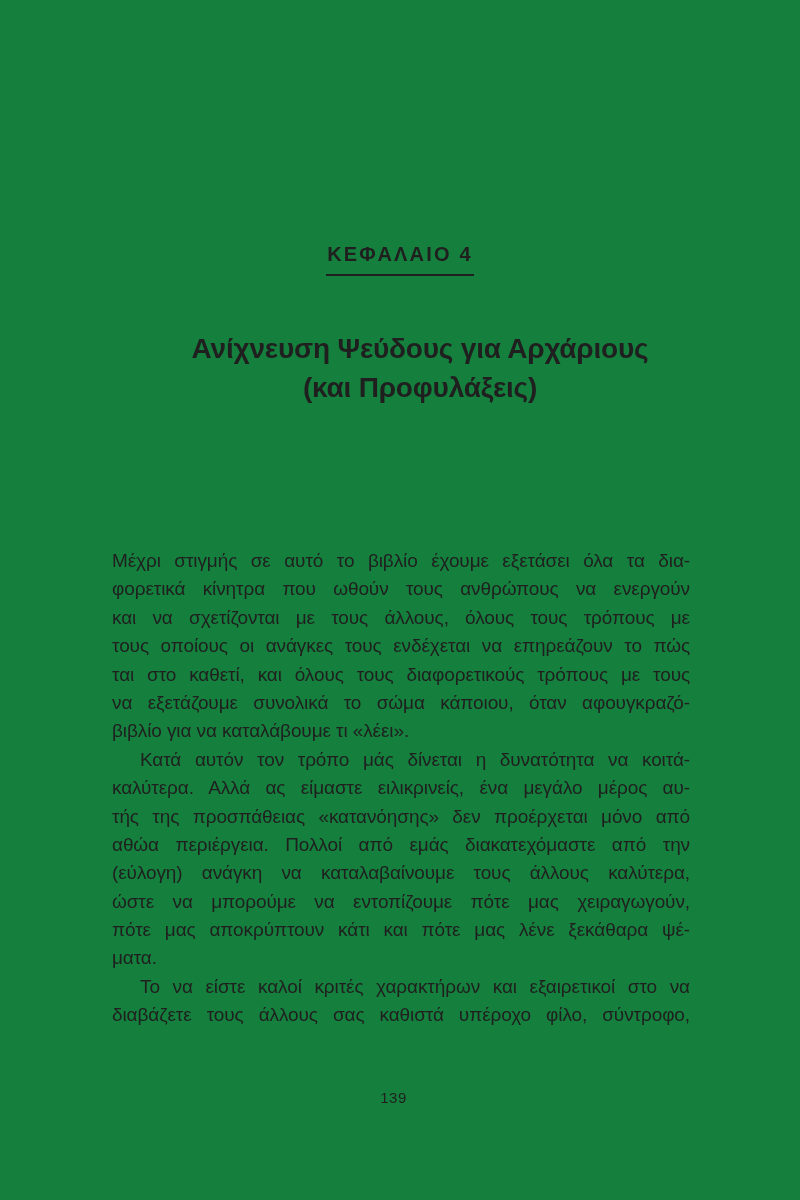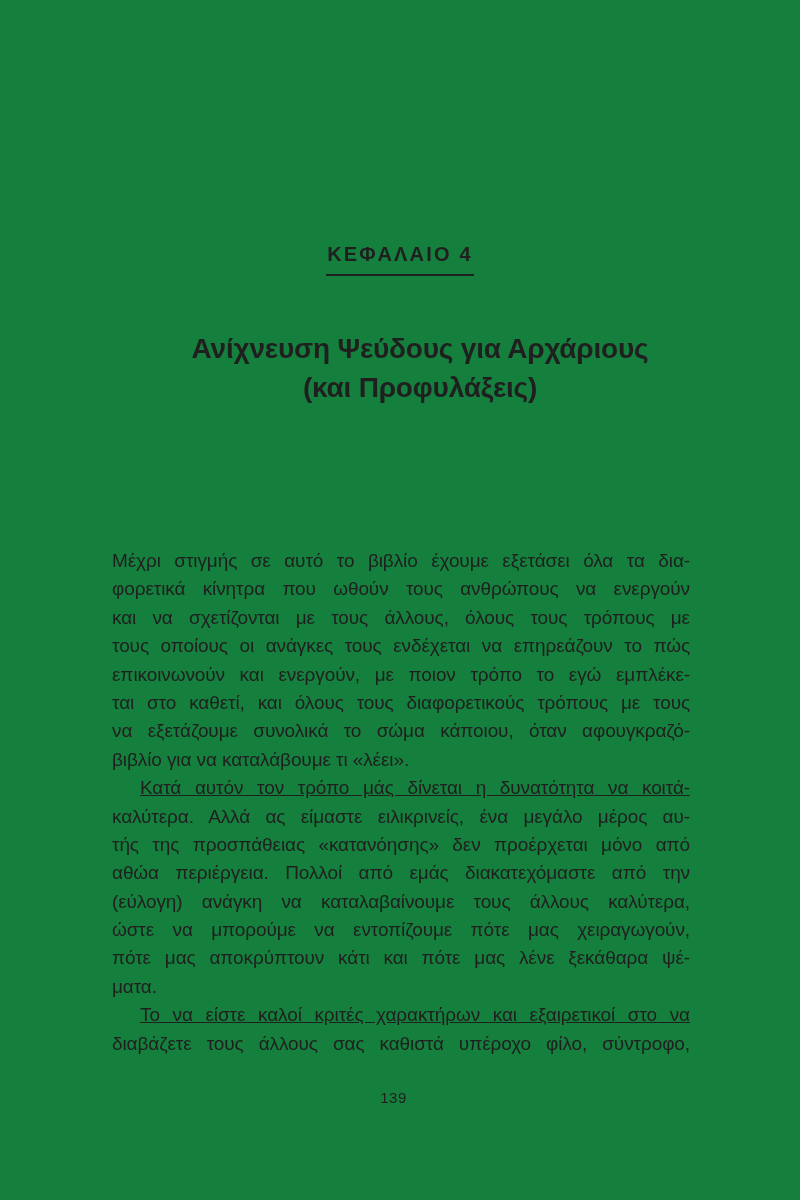--- a/index.html
+++ b/index.html
@@ -65,21 +65,20 @@
     overflow: hidden;
     text-align: justify;
     text-align-last: justify;
     white-space: normal;
   }
   .line.para-end {
     text-align-last: left;
   }
   .line.indent-first {
     text-indent: 28px;
-    text-decoration: underline;
   }
 
   
   .page-number {
     position: absolute;
     top: 1089px;
     left: 0;
     right: 13px;
     text-align: center;
     font-size: 15px;
@@ -100,21 +99,20 @@
     <div>Ανίχνευση Ψεύδους για Αρχάριους</div>
     <div>(και Προφυλάξεις)</div>
   </div>
 
   <div class="body-text">
 
     <div class="line">Μέχρι στιγμής σε αυτό το βιβλίο έχουμε εξετάσει όλα τα δια-</div>
     <div class="line">φορετικά κίνητρα που ωθούν τους ανθρώπους να ενεργούν</div>
     <div class="line">και να σχετίζονται με τους άλλους, όλους τους τρόπους με</div>
     <div class="line">τους οποίους οι ανάγκες τους ενδέχεται να επηρεάζουν το πώς</div>
-    <div class="line">επικοινωνούν και ενεργούν, με ποιον τρόπο το εγώ εμπλέκε-</div>
     <div class="line">ται στο καθετί, και όλους τους διαφορετικούς τρόπους με τους</div>
     <div class="line">να εξετάζουμε συνολικά το σώμα κάποιου, όταν αφουγκραζό-</div>
     <div class="line para-end">βιβλίο για να καταλάβουμε τι «λέει».</div>
 
     <div class="line indent-first">Κατά αυτόν τον τρόπο μάς δίνεται η δυνατότητα να κοιτά-</div>
     <div class="line">καλύτερα. Αλλά ας είμαστε ειλικρινείς, ένα μεγάλο μέρος αυ-</div>
     <div class="line">τής της προσπάθειας «κατανόησης» δεν προέρχεται μόνο από</div>
     <div class="line">αθώα περιέργεια. Πολλοί από εμάς διακατεχόμαστε από την</div>
     <div class="line">(εύλογη) ανάγκη να καταλαβαίνουμε τους άλλους καλύτερα,</div>
     <div class="line">ώστε να μπορούμε να εντοπίζουμε πότε μας χειραγωγούν,</div>

